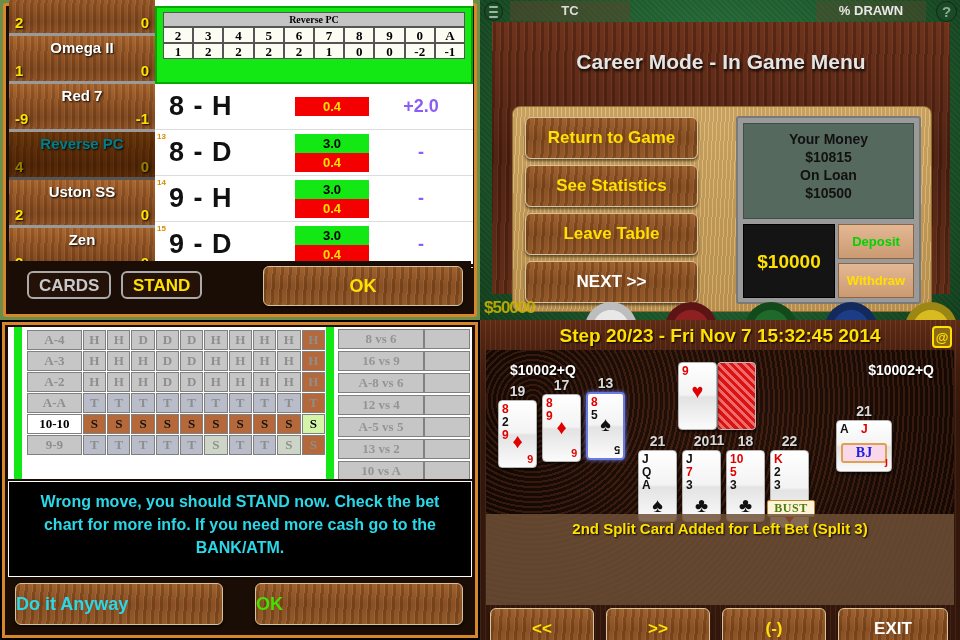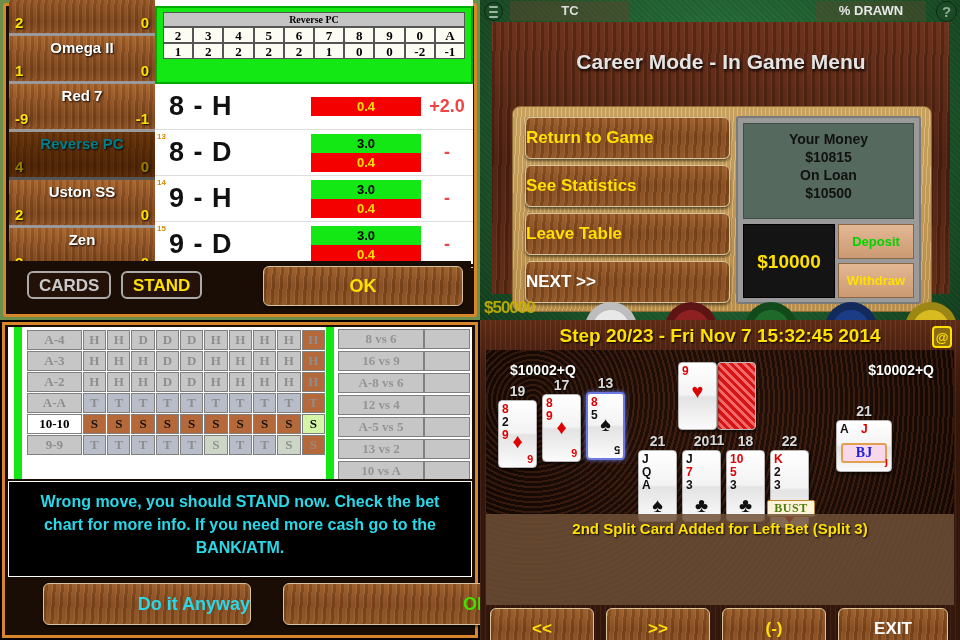--- a/index.html
+++ b/index.html
@@ -81,25 +81,25 @@
     position:relative; height:46px; border-bottom:1px solid #ddd;
     display:flex; align-items:center;
   }
   .hand-idx {
     position:absolute; left:2px; top:2px; font-size:8px; color:#d98a00; font-weight:bold;
   }
   .hand-name {
     width:140px; padding-left:14px; font-size:27px; font-weight:bold; color:#111;
     letter-spacing:1px;
   }
-  .hand-bars { width:110px;margin-left:16px; }
+  .hand-bars { width:74px; }
   .bar { text-align:center; font-size:13px; font-weight:bold; line-height:19px; height:19px; }
   .bar.g { background:#14e814; color:#000; }
   .bar.r { background:#f50000; color:#ffe000; }
-  .hand-end { flex:1; text-align:center; font-size:18px; font-weight:bold; color:#ef4444; }
+  .hand-end { flex:1; text-align:center; font-size:18px; font-weight:bold; color:#8b5cf6; }
 
   .tl-bar {
     position:absolute; left:3px; bottom:3px; width:462px; height:50px;
     background:#1a0d05;
   }
   .pill {
     position:absolute; top:10px; height:28px; line-height:26px;
     border:2px solid #aaa; border-radius:6px; background:#241208;
     font-size:17px; font-weight:bold; text-align:center; padding:0 10px;
   }
@@ -149,22 +149,22 @@
     color:#e4e4e4; font-size:21px; font-weight:bold; text-shadow:1px 2px 3px #000;
   }
   .tr-inner {
     position:absolute; left:20px; top:84px; width:420px; height:206px;
     background:
       repeating-linear-gradient(93deg, rgba(255,255,255,.16) 0 1px, rgba(0,0,0,.08) 1px 4px),
       linear-gradient(180deg,#d8ae67,#c79a52);
     border-radius:8px; border:1px solid #8e6a33;
   }
   .menu-btn {
-    position:absolute; left:12px; width:205px; height:42px;
-    color:#ffe000; font-size:17px; font-weight:bold; line-height:40px;
+    position:absolute; left:12px; width:173px; height:42px;
+    color:#ffe000; font-size:17px; font-weight:bold; text-align:center; line-height:40px;
   }
   .menu-btn.white { color:#fff; }
   .money-box {
     position:absolute; right:10px; top:9px; width:185px; height:188px;
     background:#9a9a9a; border:2px solid #7a7a7a; border-radius:3px;
   }
   .money-top {
     position:absolute; left:5px; top:5px; right:5px; height:96px;
     background:#56695e; border:1px solid #3f4f46;
     text-align:center; color:#111; font-size:14px; font-weight:bold;
@@ -229,21 +229,21 @@
   }
   .dev-val { width:46px; height:20px; background:#c6c6c6; border:1px solid #808080; }
   .warn-box {
     position:absolute; left:3px; top:156px; width:464px; height:96px;
     background:#000; border:1px solid #fff;
     color:#2ad8e8; font-size:16px; font-weight:bold; text-align:center;
     padding:8px 10px; line-height:23px;
   }
   .bl-btn {
     position:absolute; top:258px; width:208px; height:42px;
-    font-size:18px; font-weight:bold; text-align:right; line-height:40px;margin-left:28px;
+    font-size:18px; font-weight:bold; text-align:left; line-height:40px;
   }
   #btn-anyway { left:10px; color:#2ad8e8; }
   #btn-blok { left:250px; color:#44e000; }
 
   
   #q-br { background:#1a0d05; }
   .br-bg {
     position:absolute; inset:0;
     background:
       repeating-linear-gradient(90deg, rgba(255,255,255,.045) 0 1px, rgba(0,0,0,.12) 1px 5px),

